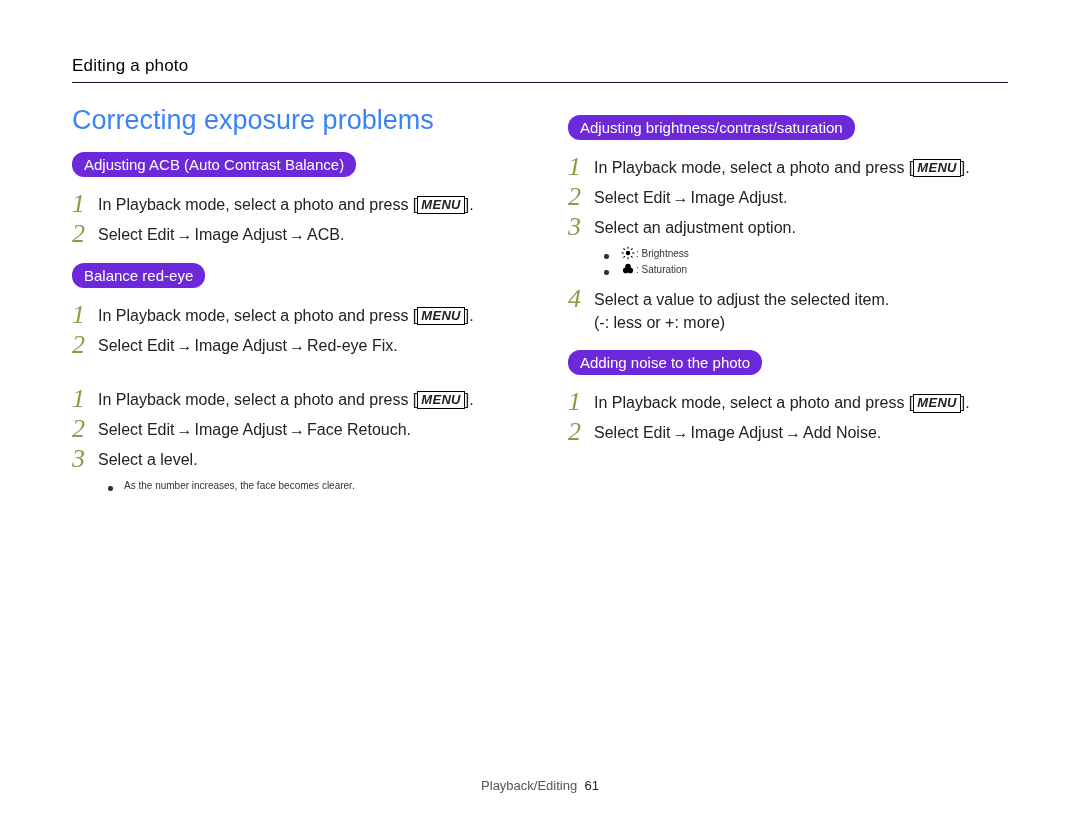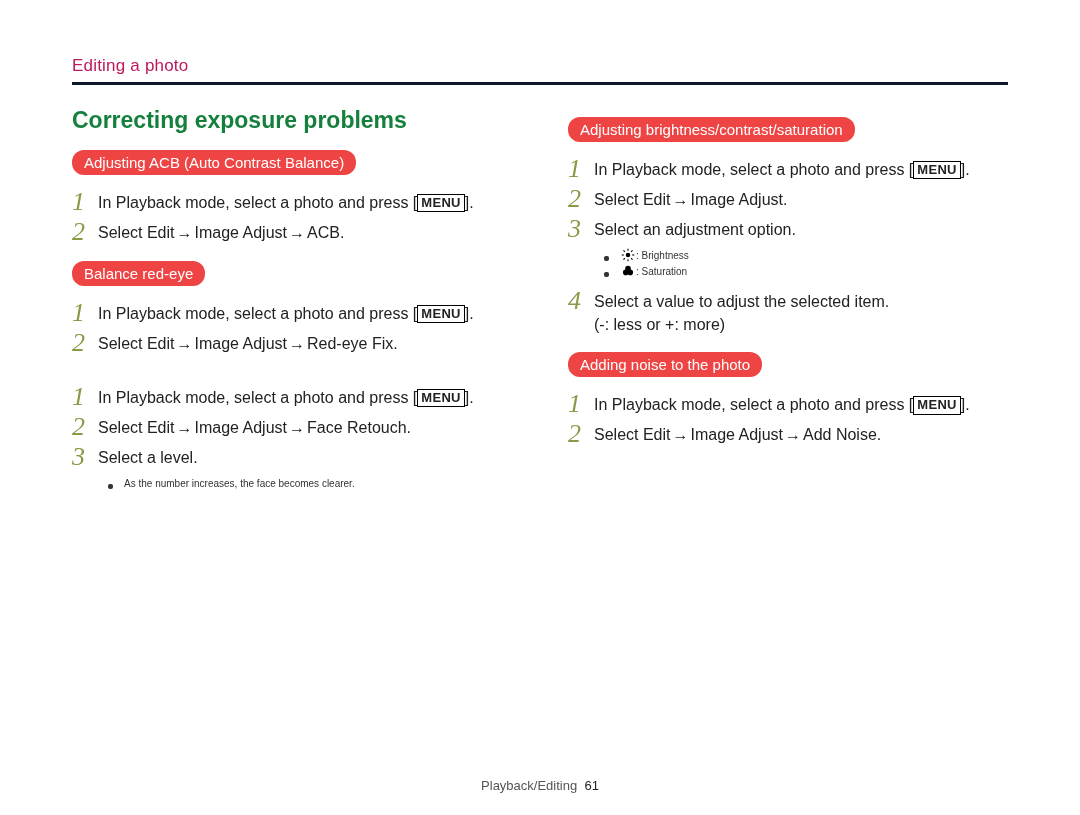--- a/index.html
+++ b/index.html
@@ -12,50 +12,50 @@
     color: #222;
   }
   .page {
     box-sizing: border-box;
     width: 1080px;
     height: 815px;
     padding: 56px 72px 0 72px;
     position: relative;
   }
   .breadcrumb {
-    color: #be185d;
+    color: #000000;
     font-size: 17px;
     letter-spacing: 0.2px;
     padding-bottom: 6px;
-    border-bottom: 3px solid #0f172a;
+    border-bottom: 1px solid #0f172a;
     margin-bottom: 22px;
   }
   .columns {
     display: flex;
     gap: 56px;
   }
   .col {
     flex: 1 1 0;
     min-width: 0;
   }
   h2.title {
-    color: #15803d;
-    font-weight: 700;
-    font-size: 23px;
+    color: #3b82f6;
+    font-weight: 400;
+    font-size: 27px;
     margin: 0 0 6px 0;
   }
   .intro {
     font-size: 15px;
     line-height: 1.35;
     color: #333;
     margin-bottom: 18px;
   }
   .pill {
     display: inline-block;
-    background: #ef4444;
+    background: #6d28d9;
     color: #ffffff;
     font-size: 15px;
     padding: 4px 12px;
     border-radius: 12px;
     margin: 10px 0 10px 0;
   }
   .step {
     display: flex;
     align-items: flex-start;
     margin: 6px 0 6px 0;
@@ -79,20 +79,21 @@
   }
   .menu-box {
     display: inline-block;
     border: 1.4px solid #000;
     padding: 0 3px;
     font-weight: 700;
     font-size: 13px;
     line-height: 1.25;
     vertical-align: 1px;
     letter-spacing: 0.3px;
+    font-style: italic;
   }
   .sub-bullets {
     margin: 4px 0 10px 30px;
     padding: 0;
     list-style: none;
   }
   .sub-bullets li {
     font-size: 10px;
     color: #333;
     line-height: 1.5;

